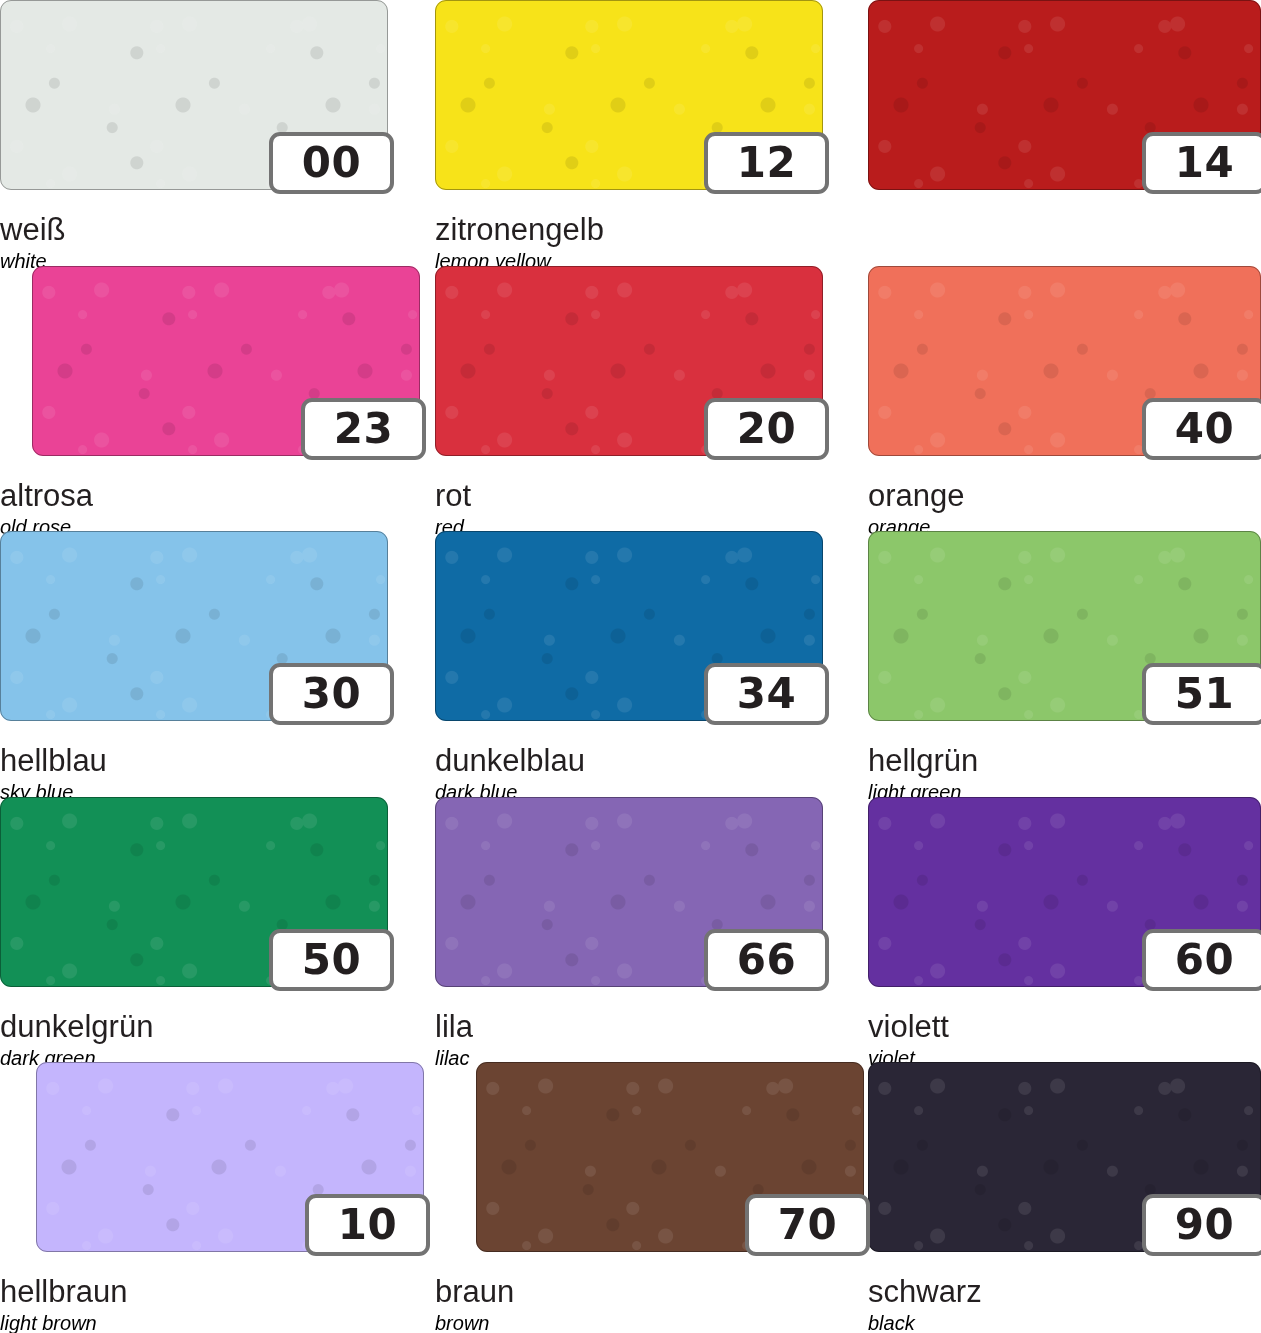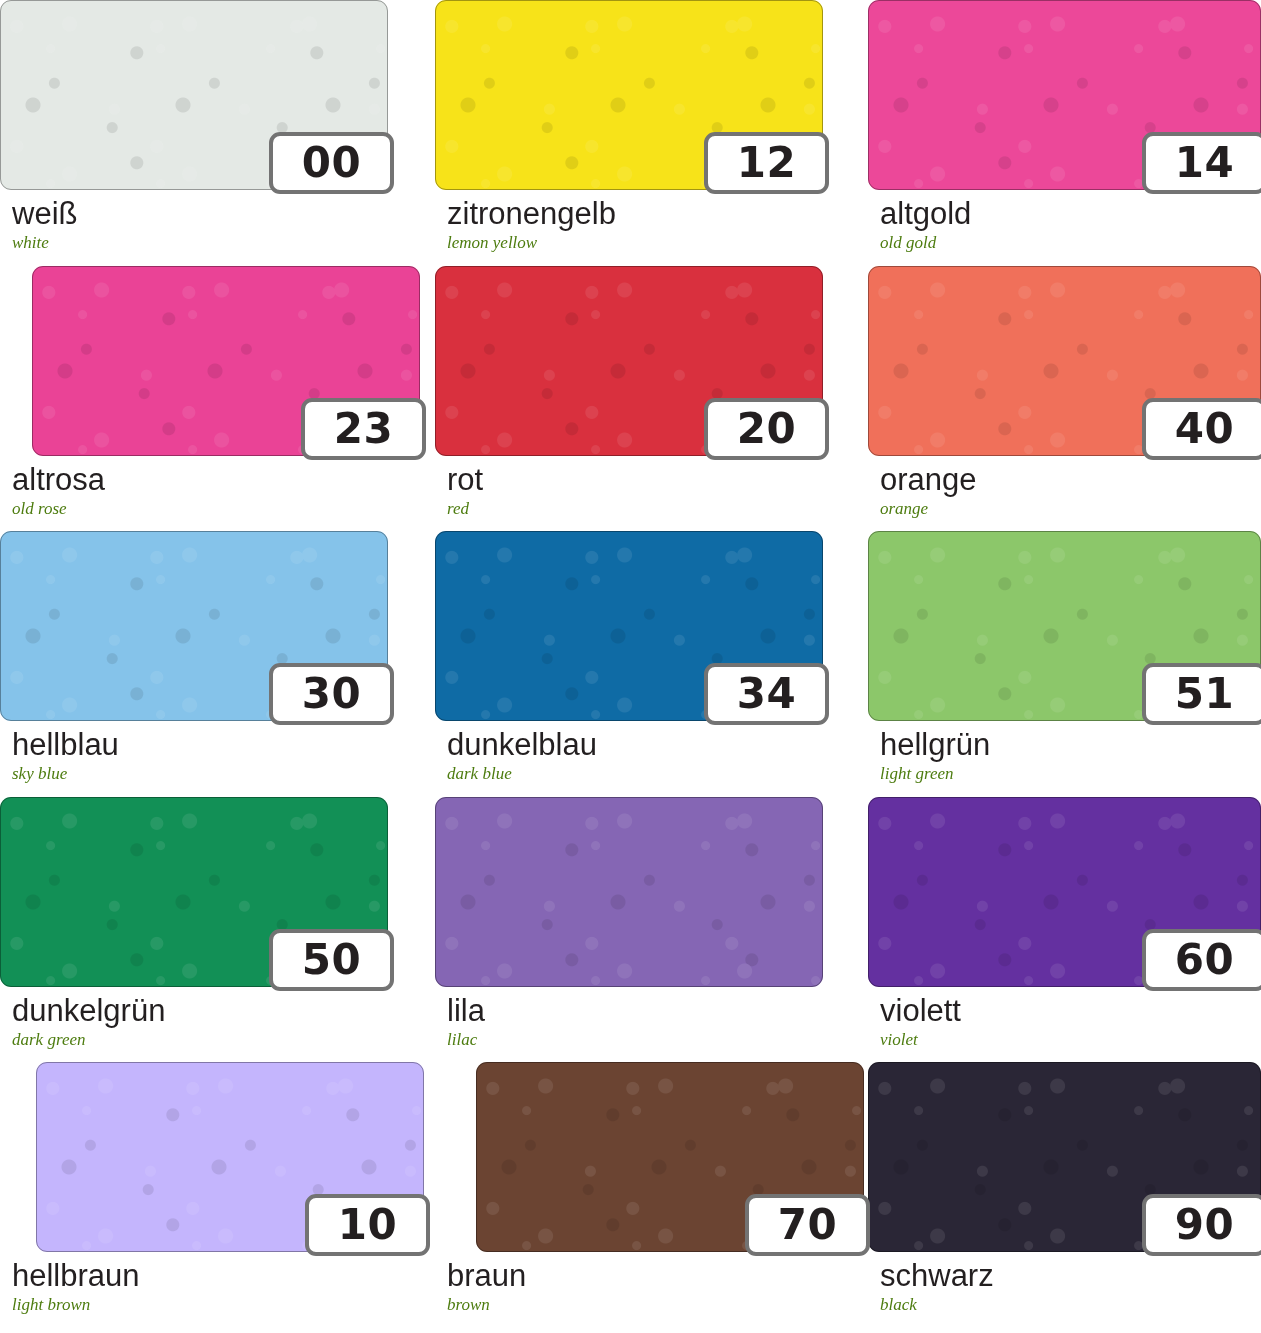--- a/index.html
+++ b/index.html
@@ -92,37 +92,37 @@
   .badge-num {
     font-family: "DejaVu Sans", sans-serif;
     font-size: 42px;
     font-weight: 700;
     color: #231f20;
     letter-spacing: 0.5px;
     line-height: 1;
   }
 
   .labels {
-    margin-top: 8px;
-    padding-left: 12px;
+    margin-top: 24px;
+    padding-left: 0;
   }
   .name-de {
     font-family: "Liberation Sans", sans-serif;
     font-size: 31px;
     font-weight: 400;
     color: #231f20;
     line-height: 1.06;
     white-space: nowrap;
   }
   .name-en {
-    font-family: Liberation Serif, serif;
-    font-size: 17px;
+    font-family: Liberation Sans, sans-serif;
+    font-size: 20px;
     font-style: italic;
     font-weight: 400;
-    color: #4d7c0f;
+    color: #000000;
     line-height: 1.1;
     margin-top: 3px;
     white-space: nowrap;
   }
 </style>
 </head>
 <body>
 
 <div id="grid">
     <div class="cell col-0 row-0">
@@ -145,30 +145,26 @@
         <div class="badge">
           <span class="badge-num">12</span>
         </div>
       </div>
       <div class="labels">
         <div class="name-de">zitronengelb</div>
         <div class="name-en">lemon yellow</div>
       </div>
     </div>
     <div class="cell col-2 row-0">
-      <div class="swatch" style="background: #ec4899; padding-left: 18px;">
+      <div class="swatch" style="background: #b91c1c; padding-left: 18px;">
         <div class="grain"></div>
         <div class="ring"></div>
         <div class="badge">
           <span class="badge-num">14</span>
         </div>
-      </div>
-      <div class="labels">
-        <div class="name-de">altgold</div>
-        <div class="name-en">old gold</div>
       </div>
     </div>
     <div class="cell col-0 row-1">
       <div class="swatch" style="background: rgb(234, 67, 150); margin-left: 32px;">
         <div class="grain"></div>
         <div class="ring"></div>
         <div class="badge">
           <span class="badge-num">23</span>
         </div>
       </div>
@@ -252,20 +248,23 @@
       </div>
       <div class="labels">
         <div class="name-de">dunkelgrün</div>
         <div class="name-en">dark green</div>
       </div>
     </div>
     <div class="cell col-1 row-3">
       <div class="swatch" style="background: rgb(133, 102, 180);">
         <div class="grain"></div>
         <div class="ring"></div>
+        <div class="badge">
+          <span class="badge-num">66</span>
+        </div>
       </div>
       <div class="labels">
         <div class="name-de">lila</div>
         <div class="name-en">lilac</div>
       </div>
     </div>
     <div class="cell col-2 row-3">
       <div class="swatch" style="background: rgb(100, 48, 160); padding-left: 43px;">
         <div class="grain"></div>
         <div class="ring"></div>

